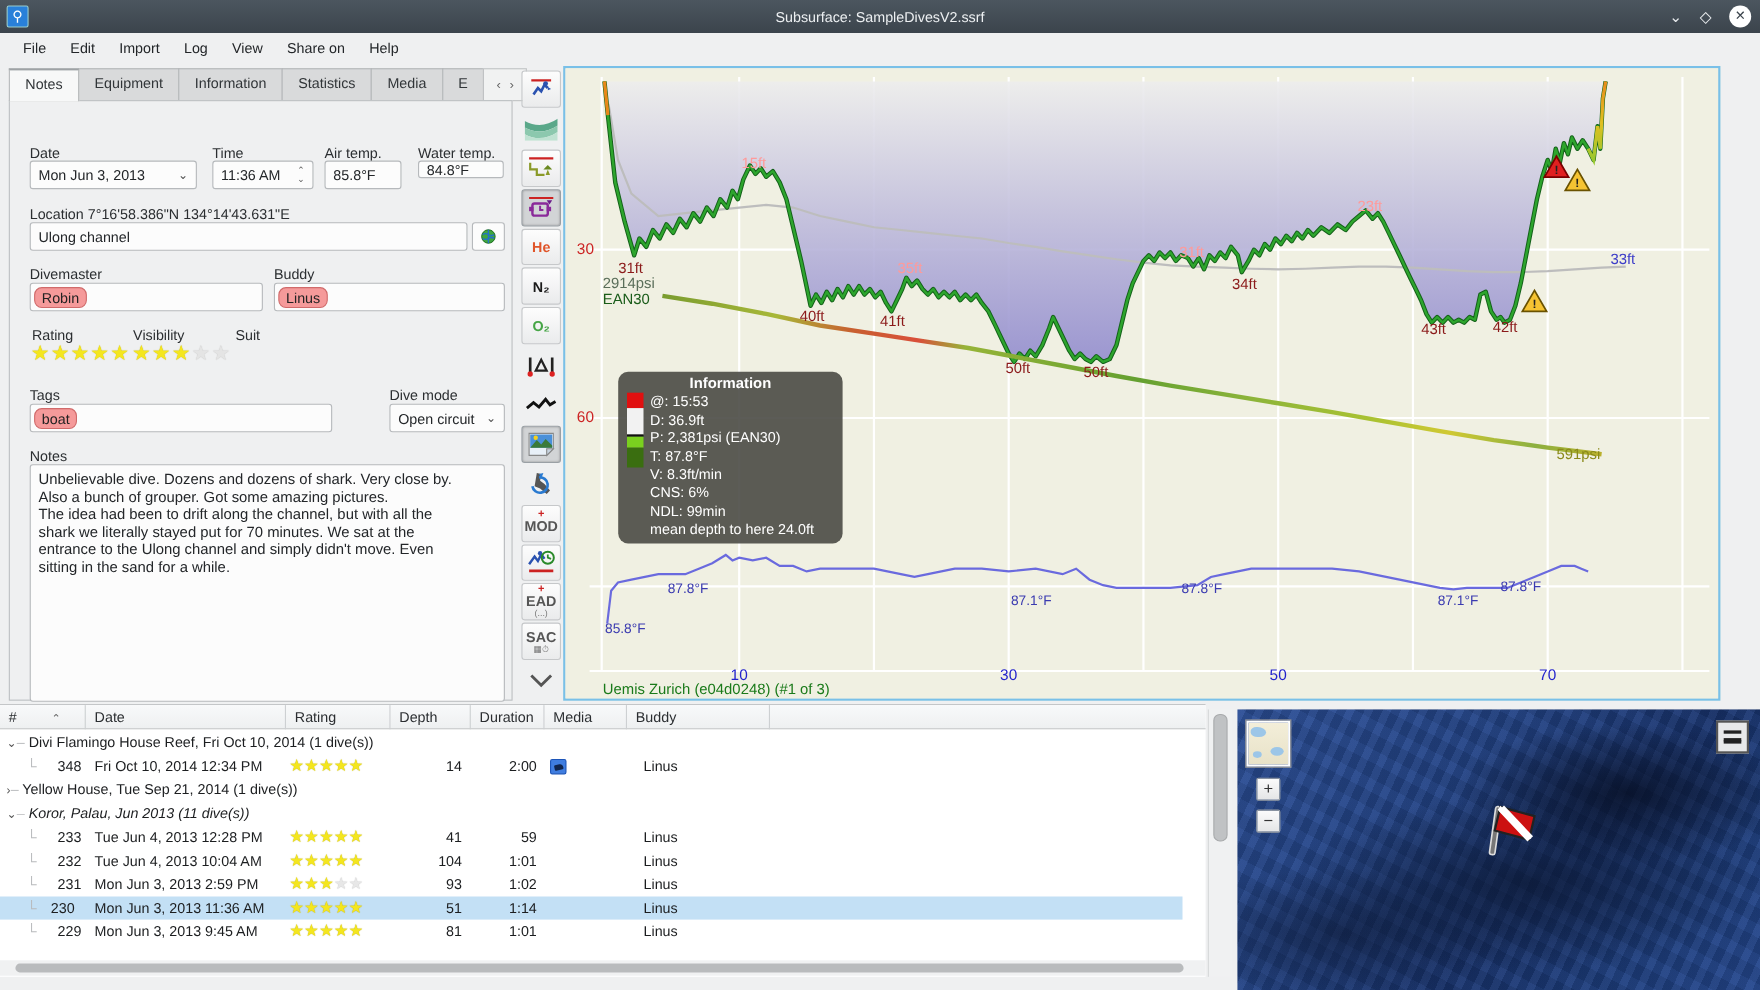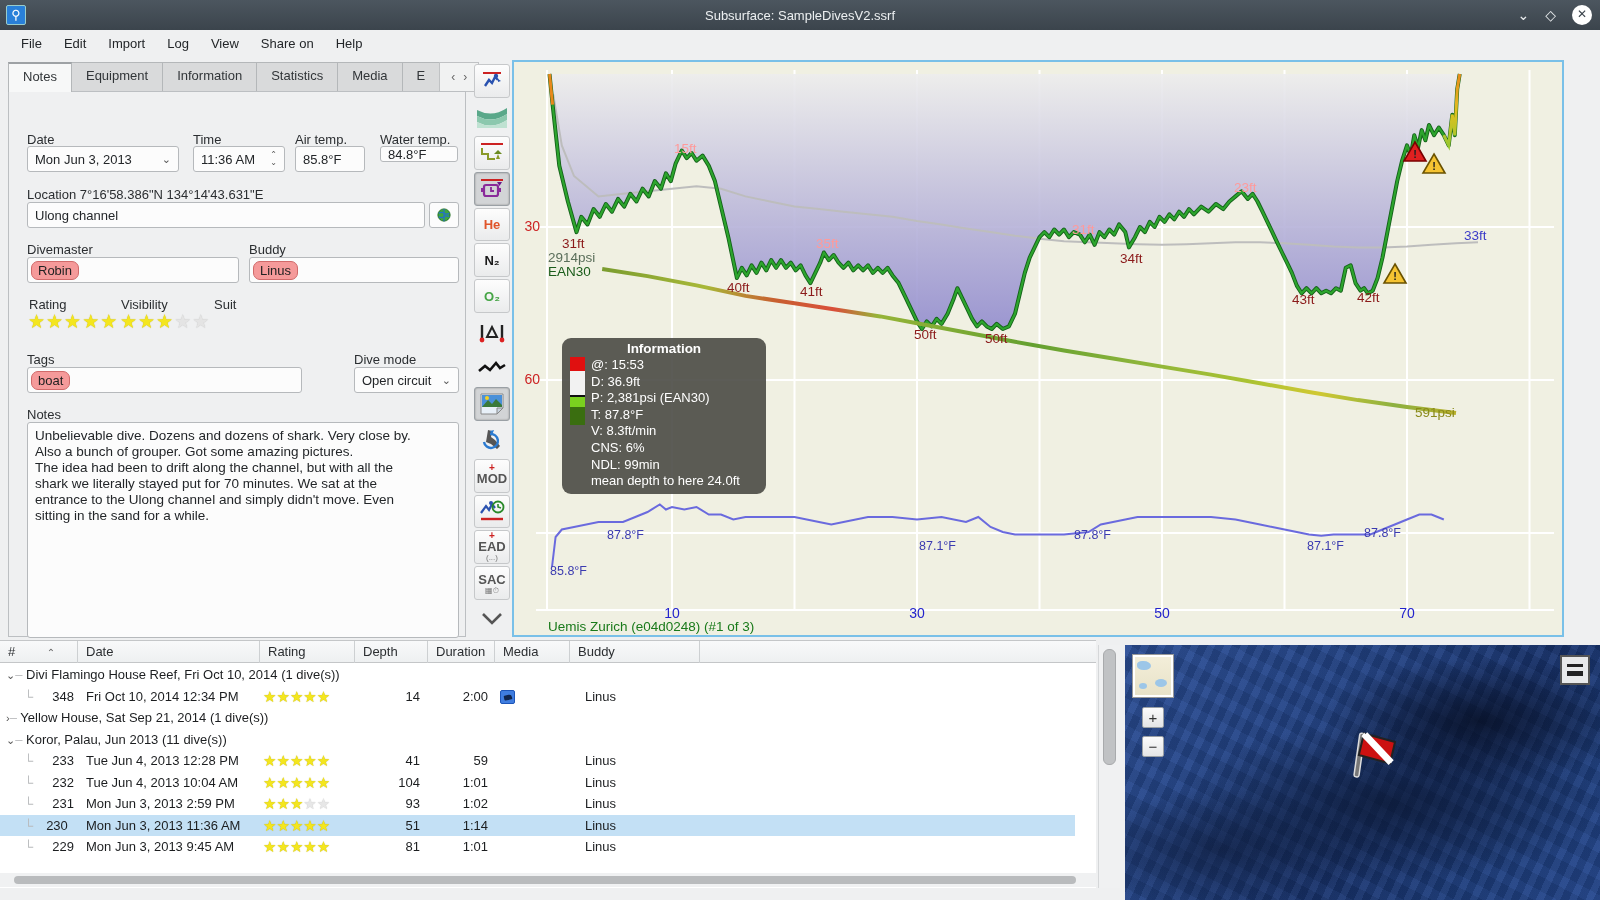--- a/index.html
+++ b/index.html
@@ -437,23 +437,23 @@
           <span class="cell treeline" style="left:24px">└</span>
           <span class="cell" style="left:40px;width:34px;text-align:right">348</span>
           <span class="cell" style="left:86px">Fri Oct 10, 2014 12:34 PM</span>
           <span class="cell rstars" style="left:263px"><span class="on">★</span><span class="on">★</span><span class="on">★</span><span class="on">★</span><span class="on">★</span></span>
           <span class="cell" style="left:355px;width:65px;text-align:right">14</span>
           <span class="cell" style="left:428px;width:60px;text-align:right">2:00</span>
           <span class="cell" style="left:500px"><span class="media-ic"></span></span>
           <span class="cell" style="left:585px">Linus</span>
         </div>
         <div class="dl-row" style="top: 66px;">
-          <span class="cell" style="left:6px"><span class="twisty">›</span><span class="treeline">–</span> <span>Yellow House, Sat Sep 21, 2014 (1 dive(s))</span></span>
-        </div>
-        <div class="dl-row" style="top: 87.5px;">
+          <span class="cell" style="left:6px"><span class="twisty">›</span><span class="treeline">–</span> <span>Yellow House, Tue Sep 21, 2014 (1 dive(s))</span></span>
+        </div>
+        <div class="dl-row" style="top: 87.5px; font-style: italic;">
           <span class="cell" style="left:6px"><span class="twisty">⌄</span><span class="treeline">–</span> <span>Koror, Palau, Jun 2013 (11 dive(s))</span></span>
         </div>
         <div class="dl-row" style="top: 109px;">
           <span class="cell treeline" style="left:24px">└</span>
           <span class="cell" style="left:40px;width:34px;text-align:right">233</span>
           <span class="cell" style="left:86px">Tue Jun 4, 2013 12:28 PM</span>
           <span class="cell rstars" style="left:263px"><span class="on">★</span><span class="on">★</span><span class="on">★</span><span class="on">★</span><span class="on">★</span></span>
           <span class="cell" style="left:355px;width:65px;text-align:right">41</span>
           <span class="cell" style="left:428px;width:60px;text-align:right">59</span>
           <span class="cell" style="left:585px">Linus</span>

